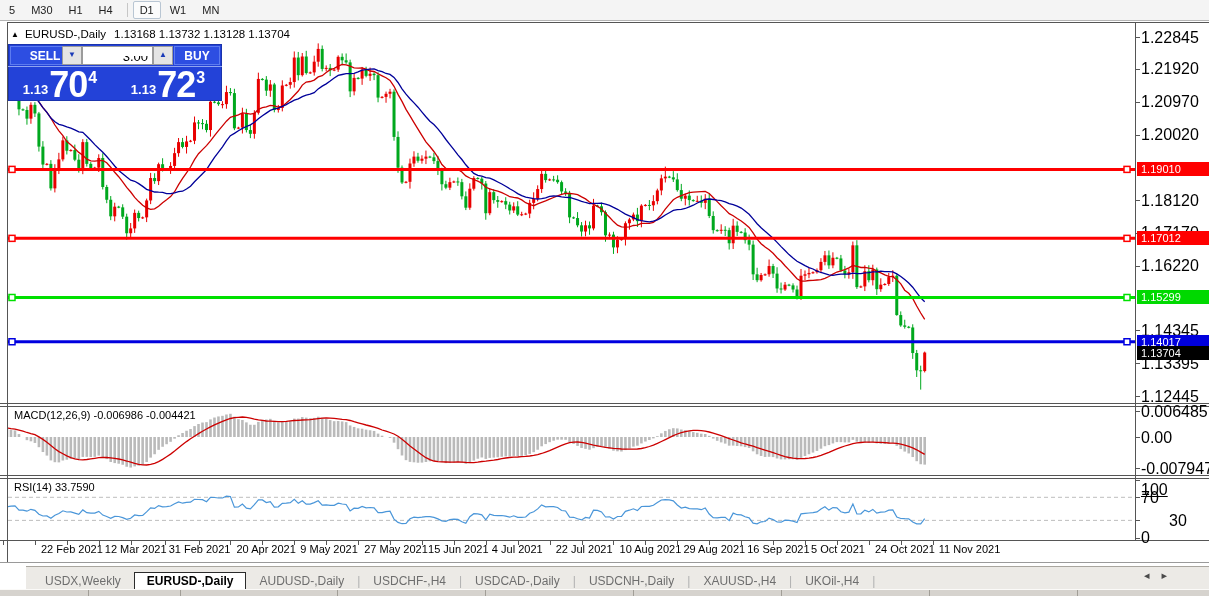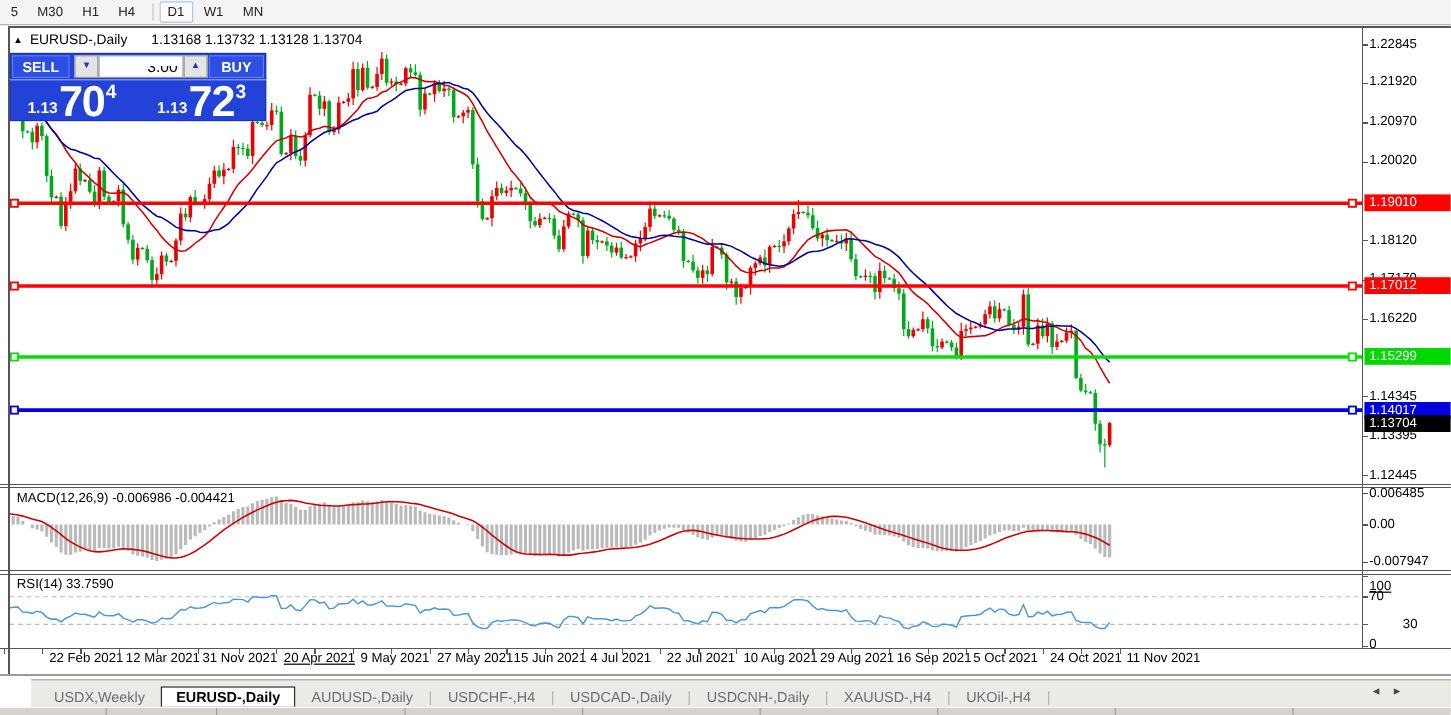--- a/index.html
+++ b/index.html
@@ -6,42 +6,42 @@
   body{width:1209px;height:596px;position:relative;overflow:hidden;
        font-family:"Liberation Sans","DejaVu Sans",sans-serif;-webkit-font-smoothing:none;}
   #toolbar{position:absolute;left:0;top:0;width:1209px;height:21px;background:#f4f4f4;
            border-bottom:1px solid #b5b5b5;display:flex;align-items:center;padding-left:2px;box-sizing:border-box;}
   .period{font-size:11px;color:#222;padding:2px 6px;margin-right:2px;border:1px solid transparent;border-radius:2px;cursor:default;}
   .period.active{background:#fbfbfb;border:1px solid #b9c6d3;}
   .tsep{display:inline-block;width:1px;height:14px;background:#c6c6c6;margin:0 5px;}
   #plot-svg{position:absolute;left:0;top:0;}
   #title-line{position:absolute;left:11px;top:28px;font-size:11.5px;color:#000;white-space:nowrap;}
   #title-line .tri{font-size:8px;margin-right:6px;vertical-align:1px;}
-  #title-line .quote{margin-left:20px;}
+  #title-line .quote{margin-left:8px;}
   
   #trade-panel{position:absolute;left:8px;top:44px;width:214px;height:57px;background:#2342d8;
                box-shadow:0 0 0 1px #1a33ad inset;}
   #tp-row1{position:absolute;left:0;top:0;width:214px;height:22px;border-bottom:1px solid #8fa4f2;}
   .tp-btn{position:absolute;top:2px;height:19px;background:#2d4ee2;border:1px solid #5c7bf0;color:#fff;
           font-size:12px;font-weight:bold;text-align:center;line-height:18px;cursor:pointer;box-sizing:border-box;}
-  #sell-btn{left:2px;width:48px;}
+  #sell-btn{left:2px;width:70px;}
   #buy-btn{left:166px;width:46px;}
   .spin{position:absolute;top:2px;width:20px;height:19px;background:#e4e4e4;border:1px solid #9b9b9b;
         box-sizing:border-box;text-align:center;line-height:16px;font-size:8px;color:#1a3ab8;cursor:pointer;}
   #spin-dn{left:54px;} #spin-up{left:145px;}
   #vol-box{position:absolute;left:74px;top:2px;width:71px;height:19px;background:#fff;border:1px solid #9b9b9b;box-sizing:border-box;}
   #vol-box input{width:100%;height:100%;border:0;outline:none;background:transparent;text-align:right;
                  font-size:13px;padding:0 4px 16px 0;box-sizing:border-box;font-family:inherit;color:#000;}
   .tp-price{position:absolute;top:22px;height:35px;color:#fff;display:flex;align-items:flex-end;justify-content:center;}
   #bid-box{left:0;width:104px;} #ask-box{left:106px;width:108px;}
   .tp-pre{font-size:13px;font-weight:bold;margin:0 1px 4px 0;}
   .tp-big{font-size:36px;font-weight:bold;line-height:33px;letter-spacing:-1px;}
   .tp-sup{font-size:16px;font-weight:bold;margin:0 0 14px 1px;}
   
-  .pl{position:absolute;left:1141px;font-size:11px;color:#000;line-height:13px;white-space:nowrap;}
+  .pl{position:absolute;left:1141px;font-size:16px;color:#000;line-height:13px;white-space:nowrap;}
   .badge{position:absolute;left:1137px;width:68px;height:14px;line-height:14px;font-size:11px;
          padding-left:4px;color:#fff;white-space:nowrap;}
   .ind-label{position:absolute;left:14px;font-size:11px;color:#000;white-space:nowrap;}
   .tl{position:absolute;font-size:11px;color:#000;top:543px;white-space:nowrap;margin-left:36px;}
   
   #tabbar{position:absolute;left:0;top:566px;width:1209px;height:29px;background:#eceae6;
           border-top:1px solid #a9a69f;display:flex;align-items:center;padding-left:6px;box-sizing:border-box;margin-left:26px;}
   .tab{font-size:12px;color:#6e6e6e;padding:2px 13px;cursor:pointer;white-space:nowrap;}
   .tab.active{background:#fff;color:#000;font-weight:bold;border:1px solid #2b2b2b;padding:1px 12px;}
   .tabsep{color:#b0b0b0;font-size:12px;}
@@ -899,22 +899,22 @@
     <div class="pl" style="top: 531.2px;">0</div>
     <div class="badge" style="top: 162.384px; background: rgb(255, 0, 0); color: rgb(255, 255, 255);">1.19010</div>
     <div class="badge" style="top: 231.355px; background: rgb(255, 0, 0); color: rgb(255, 255, 255);">1.17012</div>
     <div class="badge" style="top: 290.488px; background: rgb(0, 217, 0); color: rgb(255, 255, 255);">1.15299</div>
     <div class="badge" style="top: 334.743px; background: rgb(0, 0, 221); color: rgb(255, 255, 255);">1.14017</div>
     <div class="badge" style="top: 345.547px; background: rgb(0, 0, 0); color: rgb(255, 255, 255);">1.13704</div>
   </div>
 <div id="time-labels">
     <div class="tl" style="left: 5px;">22 Feb 2021</div>
     <div class="tl" style="left: 68.84px;">12 Mar 2021</div>
-    <div class="tl" style="left: 132.68px;">31 Nov 2021</div>
-    <div class="tl" style="left: 200.51px; text-decoration: underline;">20 Apr 2021</div>
+    <div class="tl" style="left: 132.68px;">31 Feb 2021</div>
+    <div class="tl" style="left: 200.51px;">20 Apr 2021</div>
     <div class="tl" style="left: 264.35px;">9 May 2021</div>
     <div class="tl" style="left: 328.19px;">27 May 2021</div>
     <div class="tl" style="left: 392.03px;">15 Jun 2021</div>
     <div class="tl" style="left: 455.87px;">4 Jul 2021</div>
     <div class="tl" style="left: 519.71px;">22 Jul 2021</div>
     <div class="tl" style="left: 583.55px;">10 Aug 2021</div>
     <div class="tl" style="left: 647.39px;">29 Aug 2021</div>
     <div class="tl" style="left: 711.23px;">16 Sep 2021</div>
     <div class="tl" style="left: 775.07px;">5 Oct 2021</div>
     <div class="tl" style="left: 838.91px;">24 Oct 2021</div>

